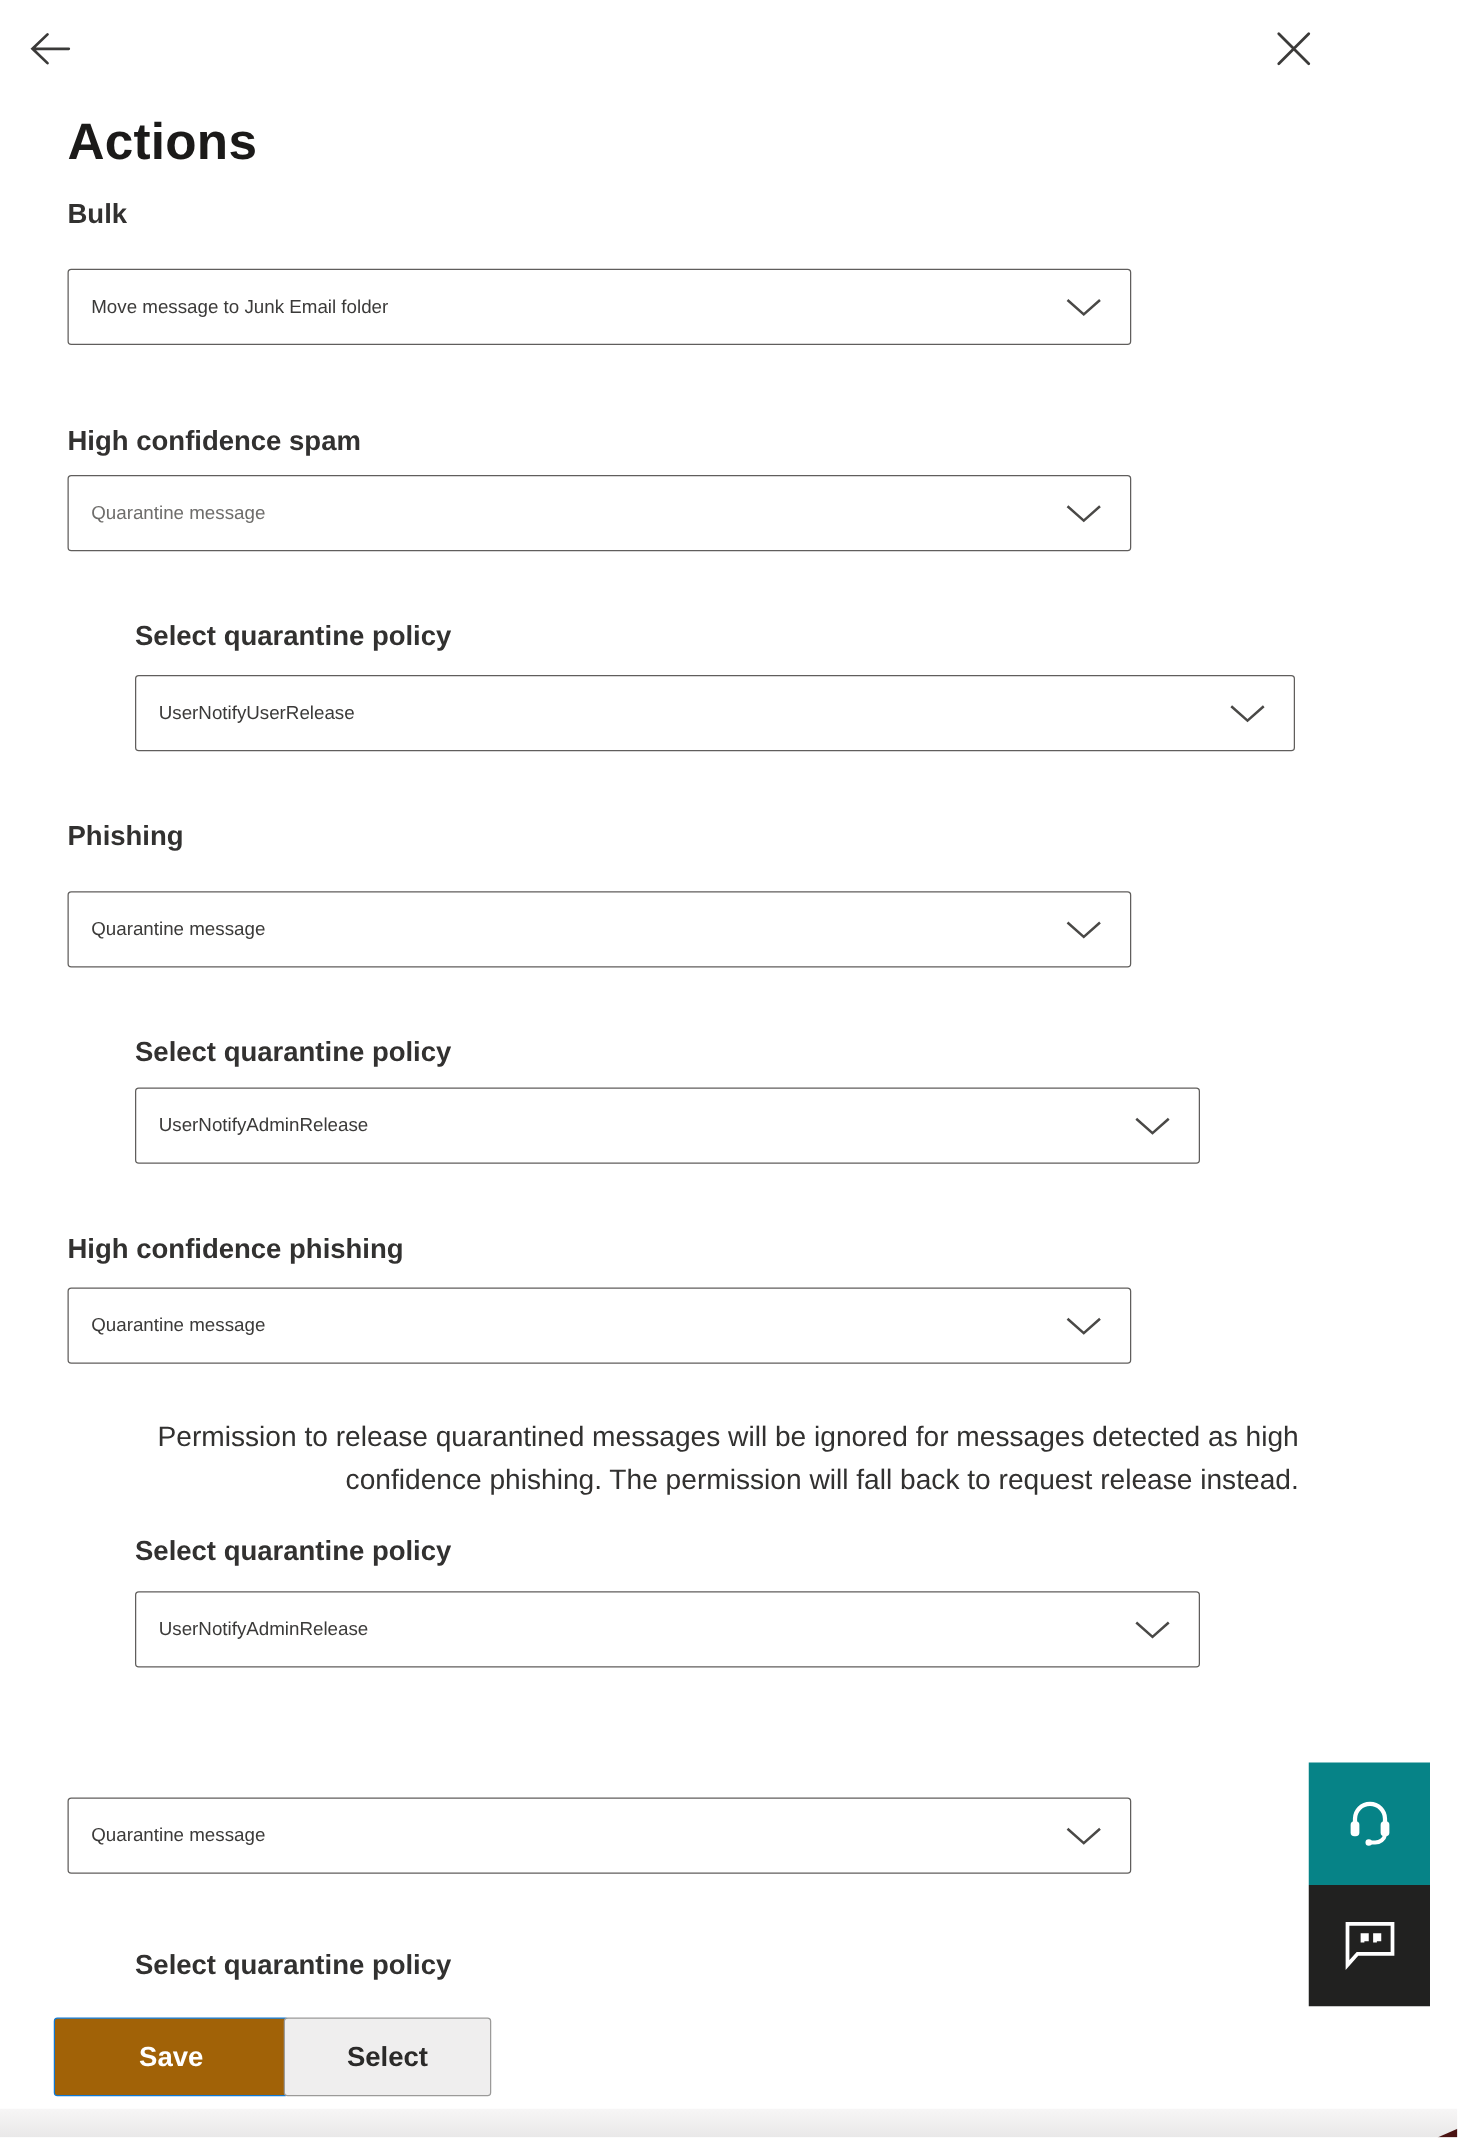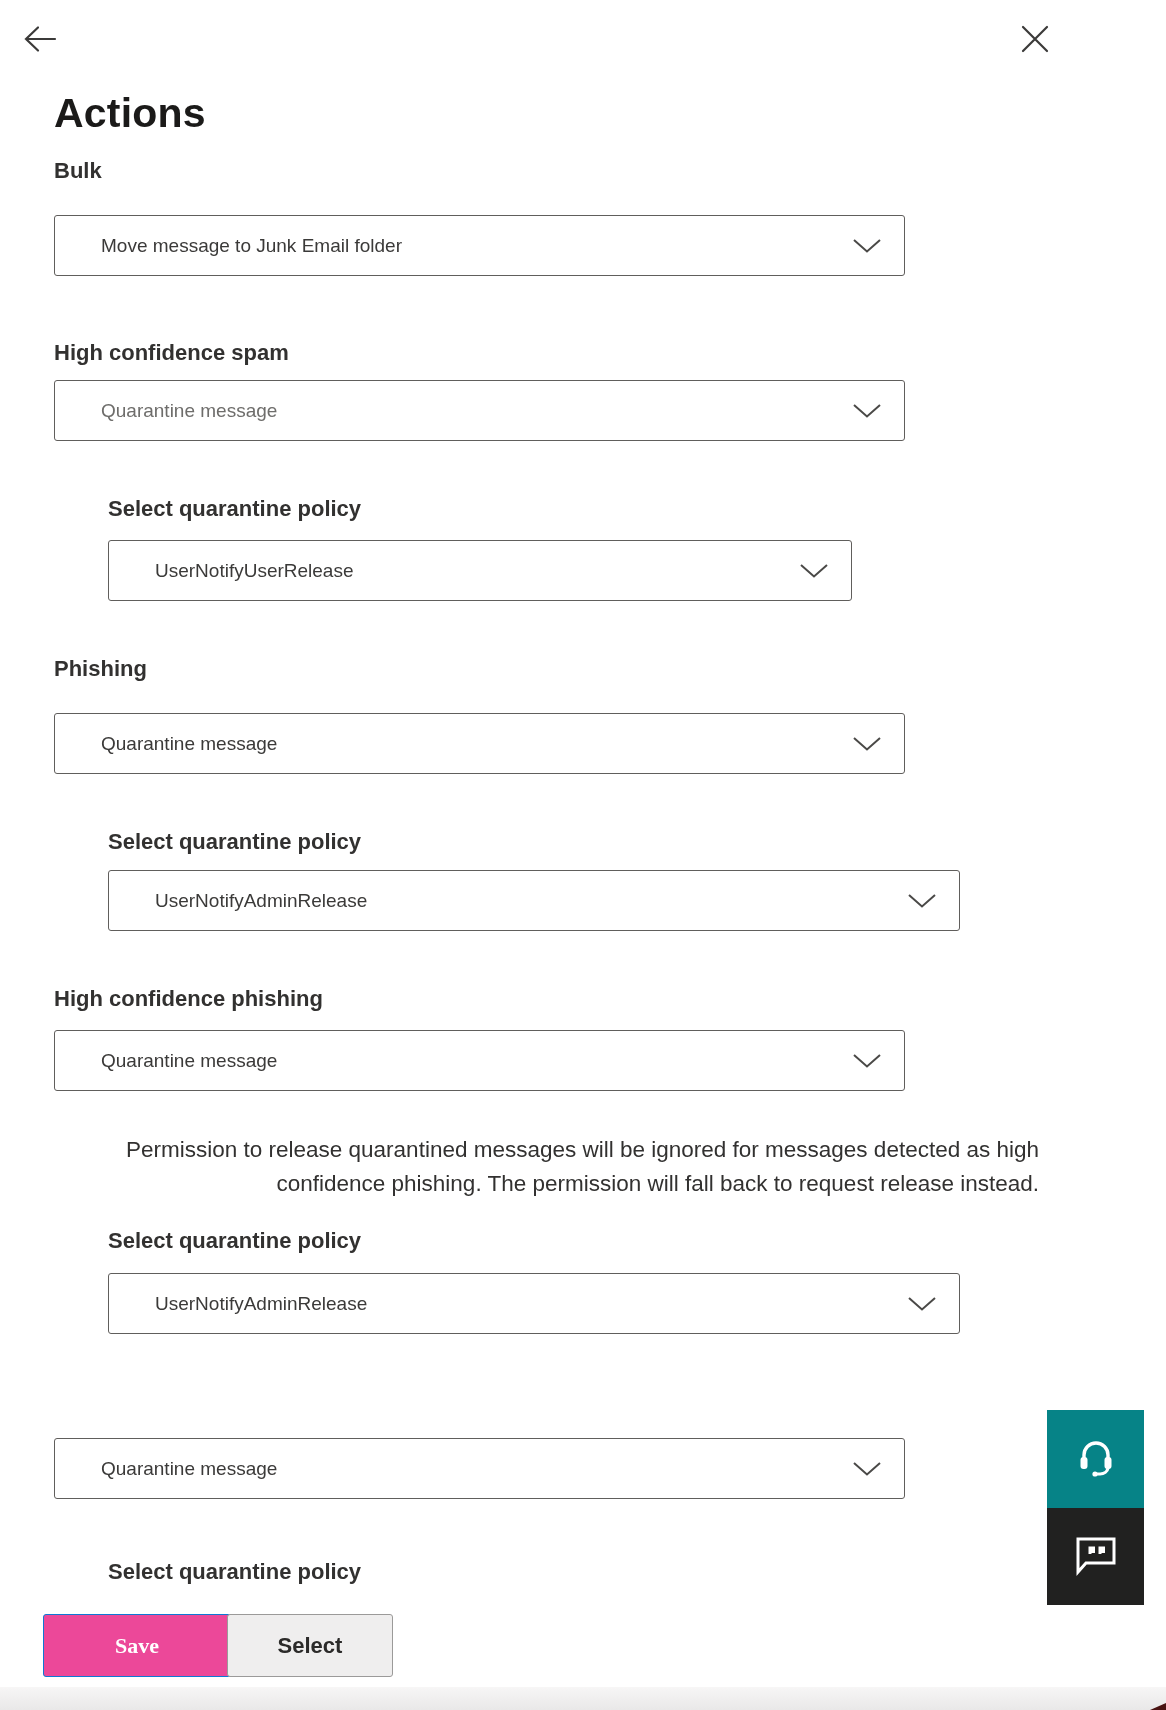--- a/index.html
+++ b/index.html
@@ -15,37 +15,37 @@
     font-size:41px; font-weight:700; color:#1b1a19; letter-spacing:0.2px;
   }
   .field-label {
     position:absolute; font-size:22px; font-weight:600; color:#323130; white-space:nowrap;
   }
   .dropdown {
     position:absolute; height:61px; background:#fff;
     border:1.5px solid #605e5c; border-radius:3px;
     display:flex; align-items:center; padding:0 18px; cursor:pointer;
   }
-  .dd-value { font-size:19px; color:#3b3a39; white-space:nowrap; overflow:hidden;margin-left:28px; }
+  .dd-value { font-size:15px; color:#3b3a39; white-space:nowrap; overflow:hidden; }
   .dd-value.muted { color:#6e6d6b; }
   .chev { position:absolute; right:22px; top:50%; transform:translateY(-50%); line-height:0; }
   .note {
     position:absolute; left:54px; top:1133px; width:985px;
     font-size:22.5px; color:#323130; line-height:34px; font-weight:400;text-align:right;
   }
   .clip-label {
     position:absolute; left:108px; top:1557px; height:29px; overflow:hidden;
   }
   .clip-label span { font-size:22px; font-weight:600; color:#323130; line-height:30px; white-space:nowrap; }
   .btn {
     position:absolute; top:1614px; height:63px; border-radius:3px;
     font-family:"Liberation Sans", sans-serif; font-size:22px; font-weight:600;
     display:flex; align-items:center; justify-content:center; cursor:pointer;
   }
-  .btn-primary { left:43px; width:188px; background:#ec4899; border:1.5px solid #0f78d4; color:#ffffff;font-family:Liberation Serif, serif; }
+  .btn-primary { left:43px; width:188px; background:#a16207; border:1.5px solid #0f78d4; color:#ffffff; }
   .btn-default { left:227px; width:166px; background:#efeeee; border:1.5px solid #9b9a99; color:#2b2a29; }
   .float-btn {
     position:absolute; left:1047px; width:97px; border:none; cursor:pointer;
     display:flex; align-items:center; justify-content:center; padding:0;
   }
   .float-help { top:1410px; height:98px; background:#068387; }
   .float-feedback { top:1508px; height:97px; background:#212120; }
   .bottom-strip {
     position:absolute; left:0; top:1687px; width:1166px; height:23px;
     background:linear-gradient(180deg,#f7f6f6 0%,#e9e8e8 100%);
@@ -92,21 +92,21 @@
   <div class="dropdown" style="left:54px; top:380px; width:851px;">
     <span class="dd-value muted">Quarantine message</span>
     <span class="chev">
       <svg width="30" height="16" viewBox="0 0 30 16">
           <polyline points="2,2 15,13.5 28,2" fill="none" stroke="#4a4947" stroke-width="2"></polyline>
         </svg>
     </span>
   </div>
 
   <div class="field-label" style="left:108px; top:496px;">Select quarantine policy</div>
-  <div class="dropdown" style="left:108px; top:540px; width:744px;text-align:center;">
+  <div class="dropdown" style="left:108px; top:540px; width:928px;text-align:center;">
     <span class="dd-value">UserNotifyUserRelease</span>
     <span class="chev">
       <svg width="30" height="16" viewBox="0 0 30 16">
           <polyline points="2,2 15,13.5 28,2" fill="none" stroke="#4a4947" stroke-width="2"></polyline>
         </svg>
     </span>
   </div>
 
   <div class="field-label" style="left:54px; top:656px;">Phishing</div>
   <div class="dropdown" style="left:54px; top:713px; width:851px;">

